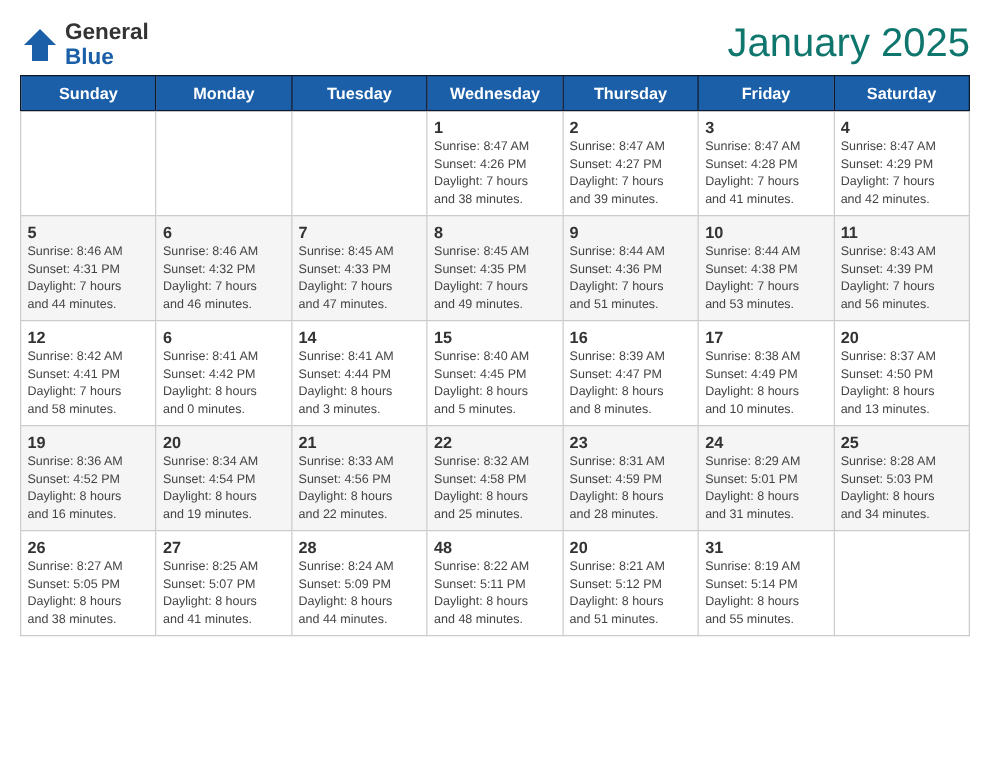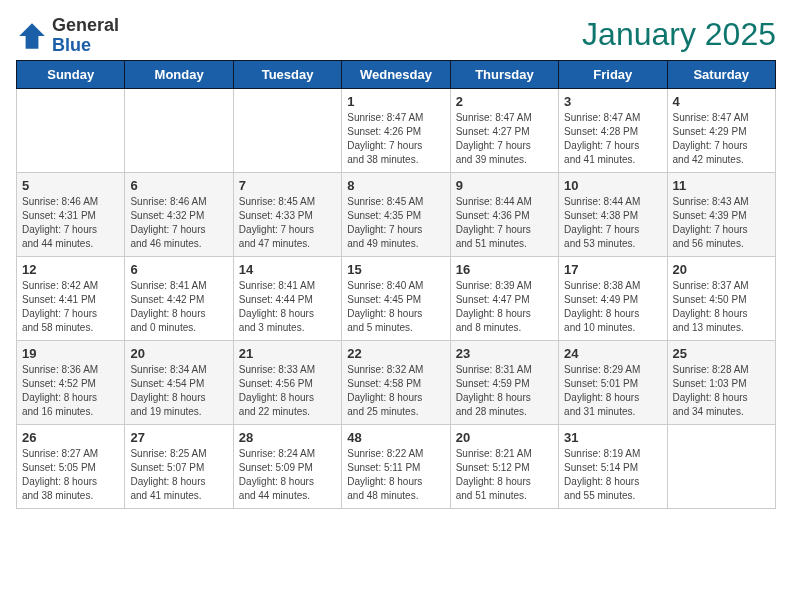--- a/index.html
+++ b/index.html
@@ -298,21 +298,21 @@
         <td>
           <span class="day-number">24</span>
           <div class="day-info" style="white-space: pre-line;">Sunrise: 8:29 AM
 Sunset: 5:01 PM
 Daylight: 8 hours
 and 31 minutes.</div>
         </td>
         <td>
           <span class="day-number">25</span>
           <div class="day-info" style="white-space: pre-line;">Sunrise: 8:28 AM
-Sunset: 1:03 PM
+Sunset: 5:03 PM
 Daylight: 8 hours
 and 34 minutes.</div>
         </td>
       </tr>
       <tr>
         <td>
           <span class="day-number">26</span>
           <div class="day-info" style="white-space: pre-line;">Sunrise: 8:27 AM
 Sunset: 5:05 PM
 Daylight: 8 hours

